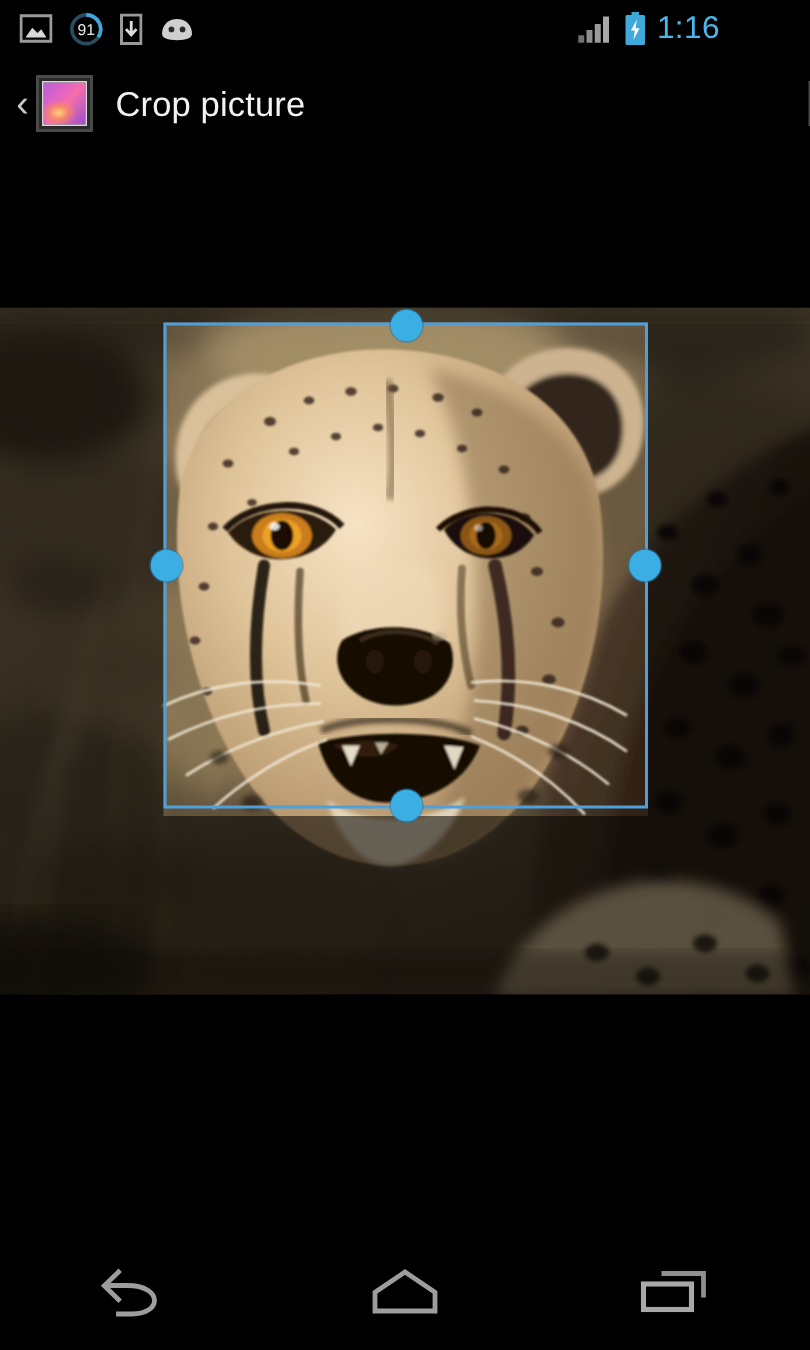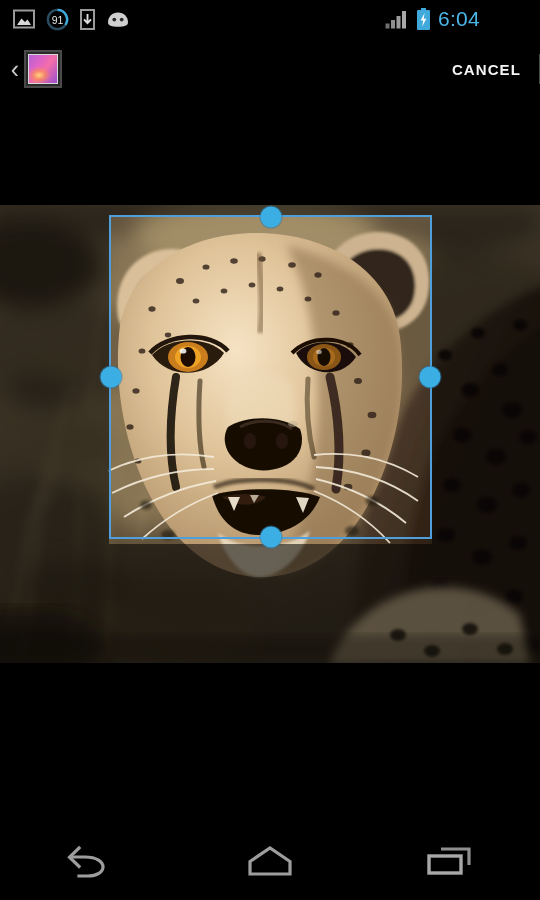--- a/index.html
+++ b/index.html
@@ -126,35 +126,35 @@
       <rect x="11.5" y="6" width="4" height="12.5" fill="#9b9b9b"></rect>
       <rect x="17" y="1" width="4" height="17.5" fill="#a8a8a8"></rect>
     </svg>
 
     <svg class="sb-ico" width="15" height="23" viewBox="0 0 15 23">
       <rect x="5" y="0" width="5" height="2.2" fill="#3FA9DC"></rect>
       <rect x="1" y="2" width="13" height="20" rx="1" fill="#3FA9DC"></rect>
       <path d="M8.6 5 L4.6 12.4 L7.2 12.4 L6.2 18.6 L10.4 10.8 L7.7 10.8 Z" fill="#ffffff"></path>
     </svg>
 
-    <div id="clock">6:04</div>
+    <div id="clock">1:16</div>
   </div>
 </div>
 
 <div id="action-bar">
 
   <div id="back-chevron">‹</div>
 
   <div id="app-icon">
     <div class="inner"></div>
   </div>
 
+  <div id="page-title">Crop picture</div>
 
   <div class="ab-actions">
-    <div class="ab-btn">CANCEL</div>
     <div id="ab-divider"></div>
   </div>
 </div>
 
 <div id="photo-stage">
   <svg viewBox="0 0 540 458" preserveAspectRatio="none">
     <defs>
       <linearGradient id="bgGrass" x1="0" y1="0" x2="0.35" y2="1">
         <stop offset="0%" stop-color="#7d6a4e"></stop>
         <stop offset="30%" stop-color="#8d7a59"></stop>

